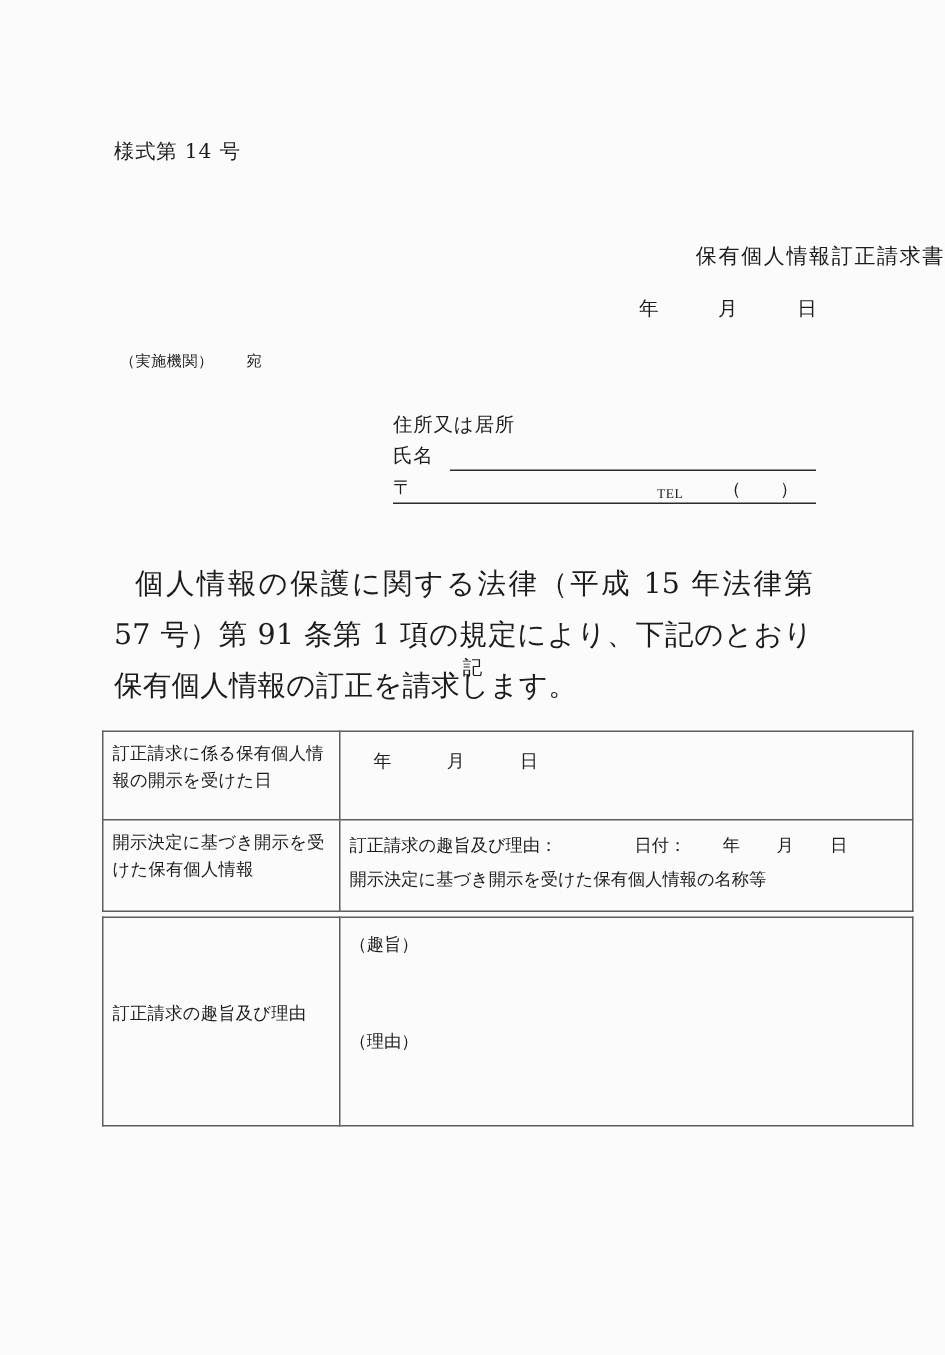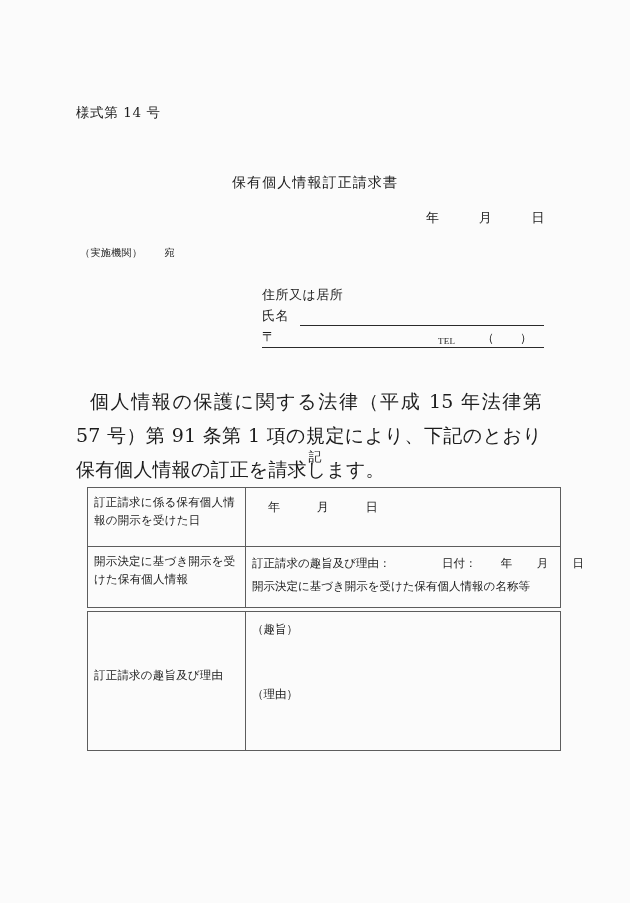--- a/index.html
+++ b/index.html
@@ -17,35 +17,35 @@
     overflow: hidden;
     -webkit-font-smoothing: antialiased;
   }
 
   .page {
     position: absolute;
     inset: 0;
   }
 
   
-  .abs { position: absolute; margin-top: 12px; }
+  .abs { position: absolute; }
   .jp { font-family: "DejaVu Serif", "Liberation Serif", serif; }
 
   
   .form-number {
     left: 76px;
     top: 92px;
     font-size: 13.5px;
     letter-spacing: 0.6px;
   }
   .doc-title {
     left: 0;
     right: 0;
     top: 162px;
-    text-align: center;
+    text-align: right;
     font-size: 14px;
     letter-spacing: 1.1px;
   }
 
   
   .date-line {
     right: 85px;
     top: 197px;
     font-size: 13px;
     letter-spacing: 0.5px;
@@ -149,23 +149,23 @@
     left: 0;
     right: 0;
     top: 436px;
     text-align: center;
     font-size: 13px;
   }
 
   
   .form-table {
     position: absolute;
-    left: 87px;
+    left: 68px;
     top: 487px;
-    width: 474px;
+    width: 541px;
     border-collapse: collapse;
     table-layout: fixed;
     font-size: 11.5px;
   }
   .form-table td {
     border: 1px solid #5d5d5d;
     vertical-align: top;
     padding: 0;
   }
   .col-label { width: 158px; }

